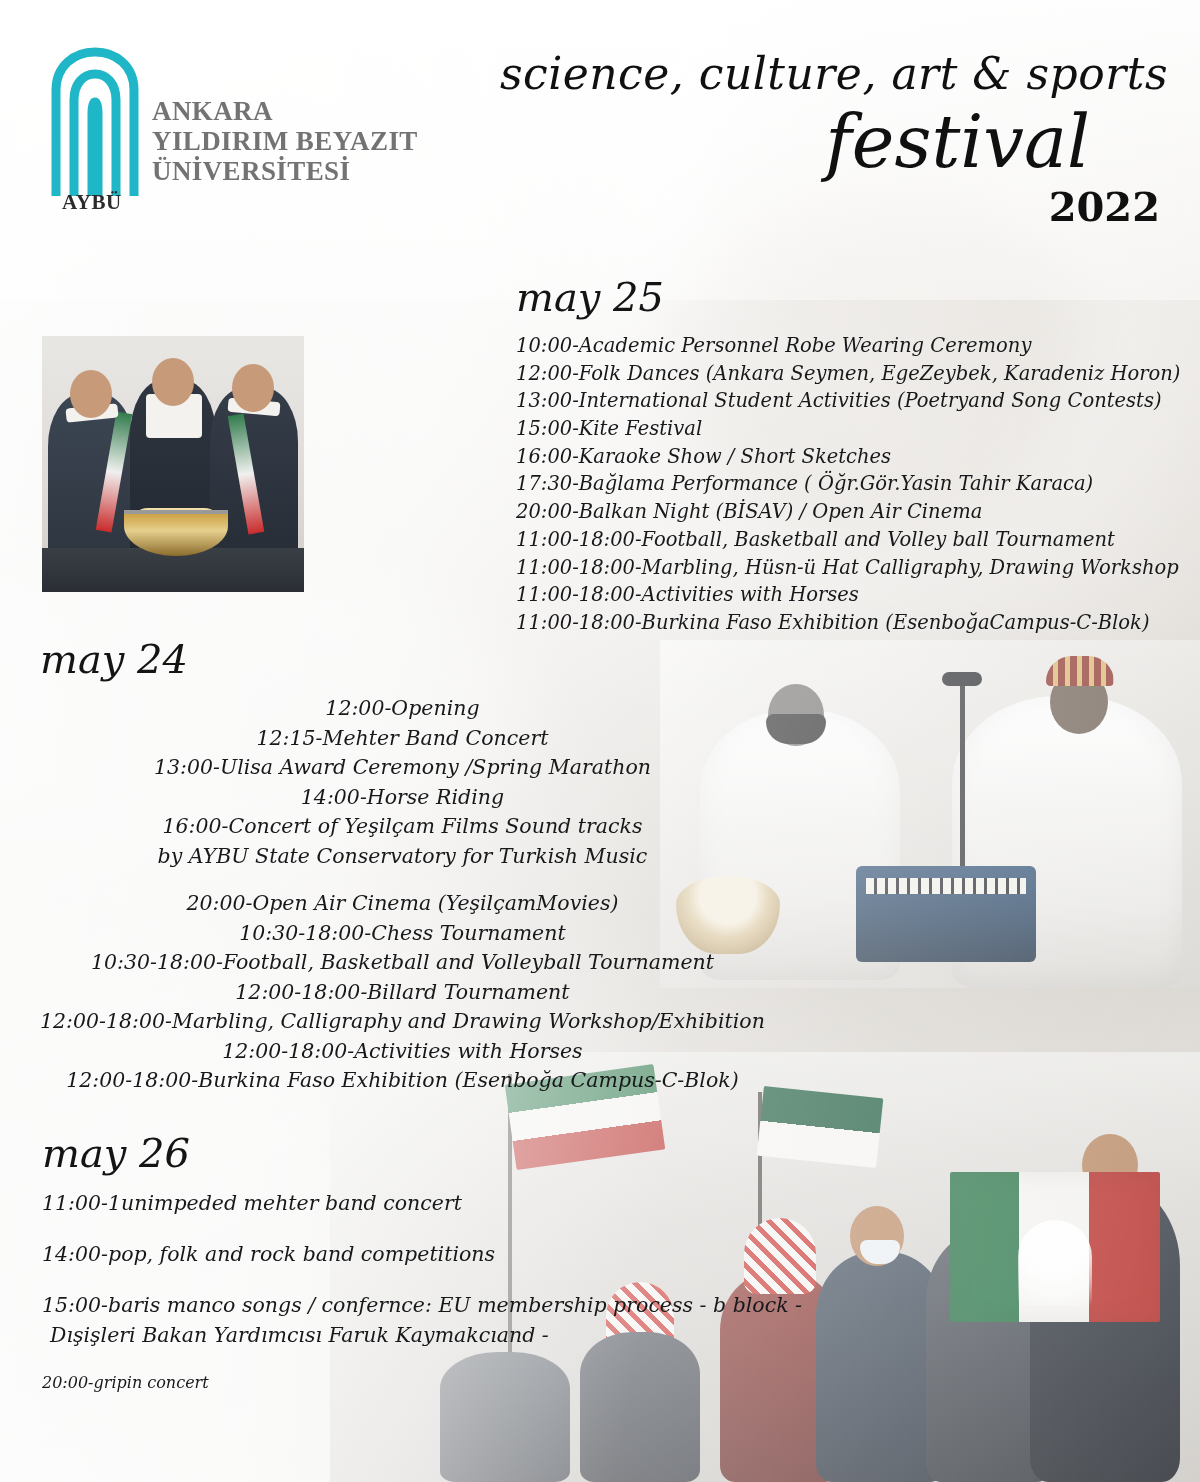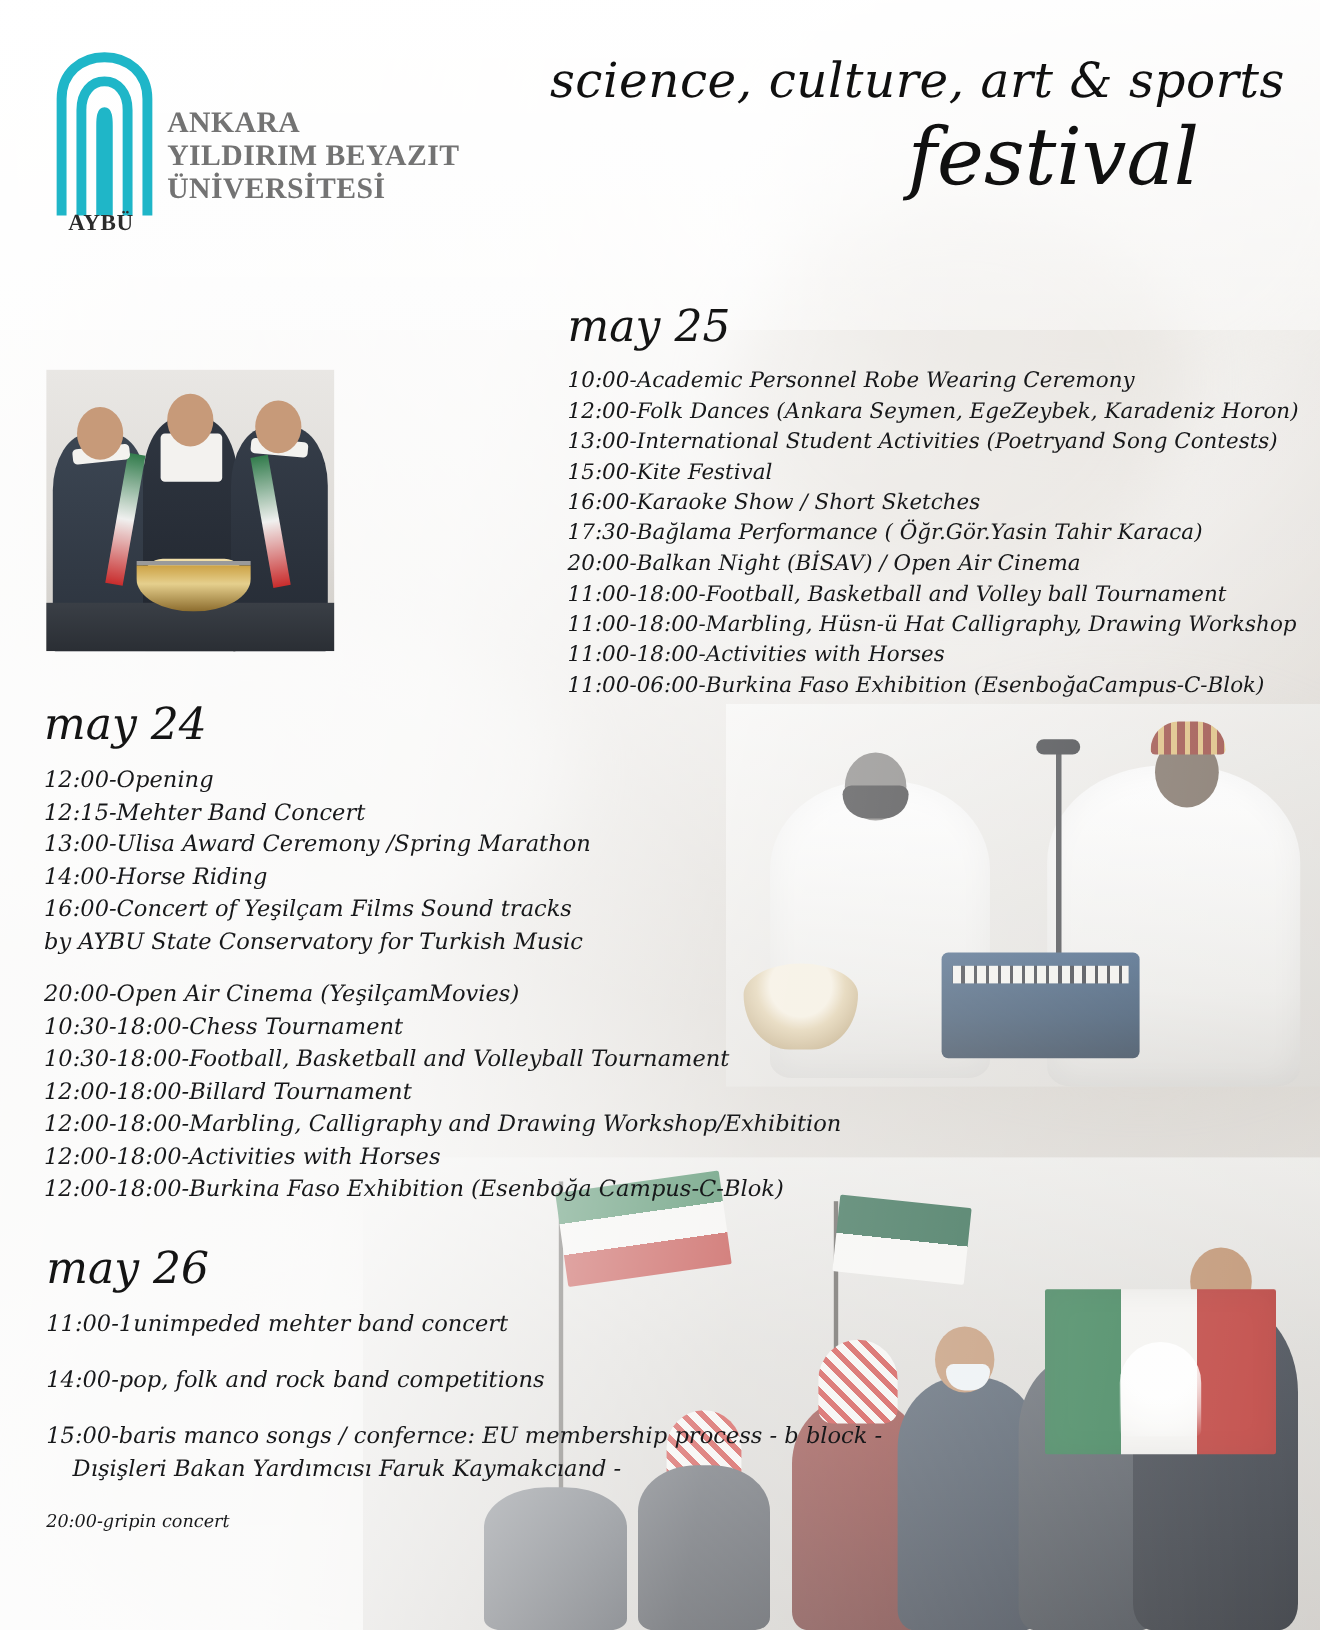--- a/index.html
+++ b/index.html
@@ -266,27 +266,27 @@
     color: #17181a;
   }
   .day-items .it { white-space: nowrap; }
   .day-items .it.wrap { white-space: normal; }
   .spacer { height: 18px; }
 
   #day25 { left: 516px; top: 274px; }
   #day25 .day-items { font-size: 19.5px; line-height: 1.42; }
 
   #day24 { left: 40px; top: 636px; }
-  #day24 .day-items { font-size: 20.5px; line-height: 1.44; }
+  #day24 .day-items { font-size: 20.5px; line-height: 1.44; text-align: center; }
 
   #day26 { left: 42px; top: 1130px; }
   #day26 .day-items { font-size: 20.5px; line-height: 1.5; }
   #day26 .it { margin-bottom: 20px; }
   #day26 .it.last { font-size: 16px; margin-top: 8px; }
-  #day26 .sub { display:block; margin-left: 24px; }
+  #day26 .sub { display:block; margin-left: 8px; }
 </style>
 </head>
 <body>
 
 <div id="poster">
 
   <div class="bg-layer bg-base"></div>
   <div class="bg-blob blob-1"></div>
   <div class="bg-blob blob-2"></div>
   <div class="bg-blob blob-3"></div>
@@ -369,36 +369,37 @@
       <div class="logo-text">
         <div>ANKARA</div>
         <div>YILDIRIM BEYAZIT</div>
         <div>ÜNİVERSİTESİ</div>
       </div>
     </div>
 
     <div class="headline">
       <div class="line1">science, culture, art &amp; sports</div>
       <div class="line2">festival</div>
+      <div class="year">2022</div>
     </div>
 
     <div class="day" id="day25">
       <div class="day-title">may 25</div>
       <div class="day-items">
         <div class="it">10:00-Academic Personnel Robe Wearing Ceremony</div>
         <div class="it">12:00-Folk Dances (Ankara Seymen, EgeZeybek, Karadeniz Horon)</div>
         <div class="it">13:00-International Student Activities (Poetryand Song Contests)</div>
         <div class="it">15:00-Kite Festival</div>
         <div class="it">16:00-Karaoke Show / Short Sketches</div>
         <div class="it">17:30-Bağlama Performance ( Öğr.Gör.Yasin Tahir Karaca)</div>
         <div class="it">20:00-Balkan Night (BİSAV) / Open Air Cinema</div>
         <div class="it">11:00-18:00-Football, Basketball and Volley ball Tournament</div>
         <div class="it">11:00-18:00-Marbling, Hüsn-ü Hat Calligraphy, Drawing Workshop</div>
         <div class="it">11:00-18:00-Activities with Horses</div>
-        <div class="it">11:00-06:00-Burkina Faso Exhibition (EsenboğaCampus-C-Blok)</div>
+        <div class="it">11:00-18:00-Burkina Faso Exhibition (EsenboğaCampus-C-Blok)</div>
       </div>
     </div>
 
     <div class="day" id="day24">
       <div class="day-title">may 24</div>
       <div class="day-items">
         <div class="it">12:00-Opening</div>
         <div class="it">12:15-Mehter Band Concert</div>
         <div class="it">13:00-Ulisa Award Ceremony /Spring Marathon</div>
         <div class="it">14:00-Horse Riding</div>

